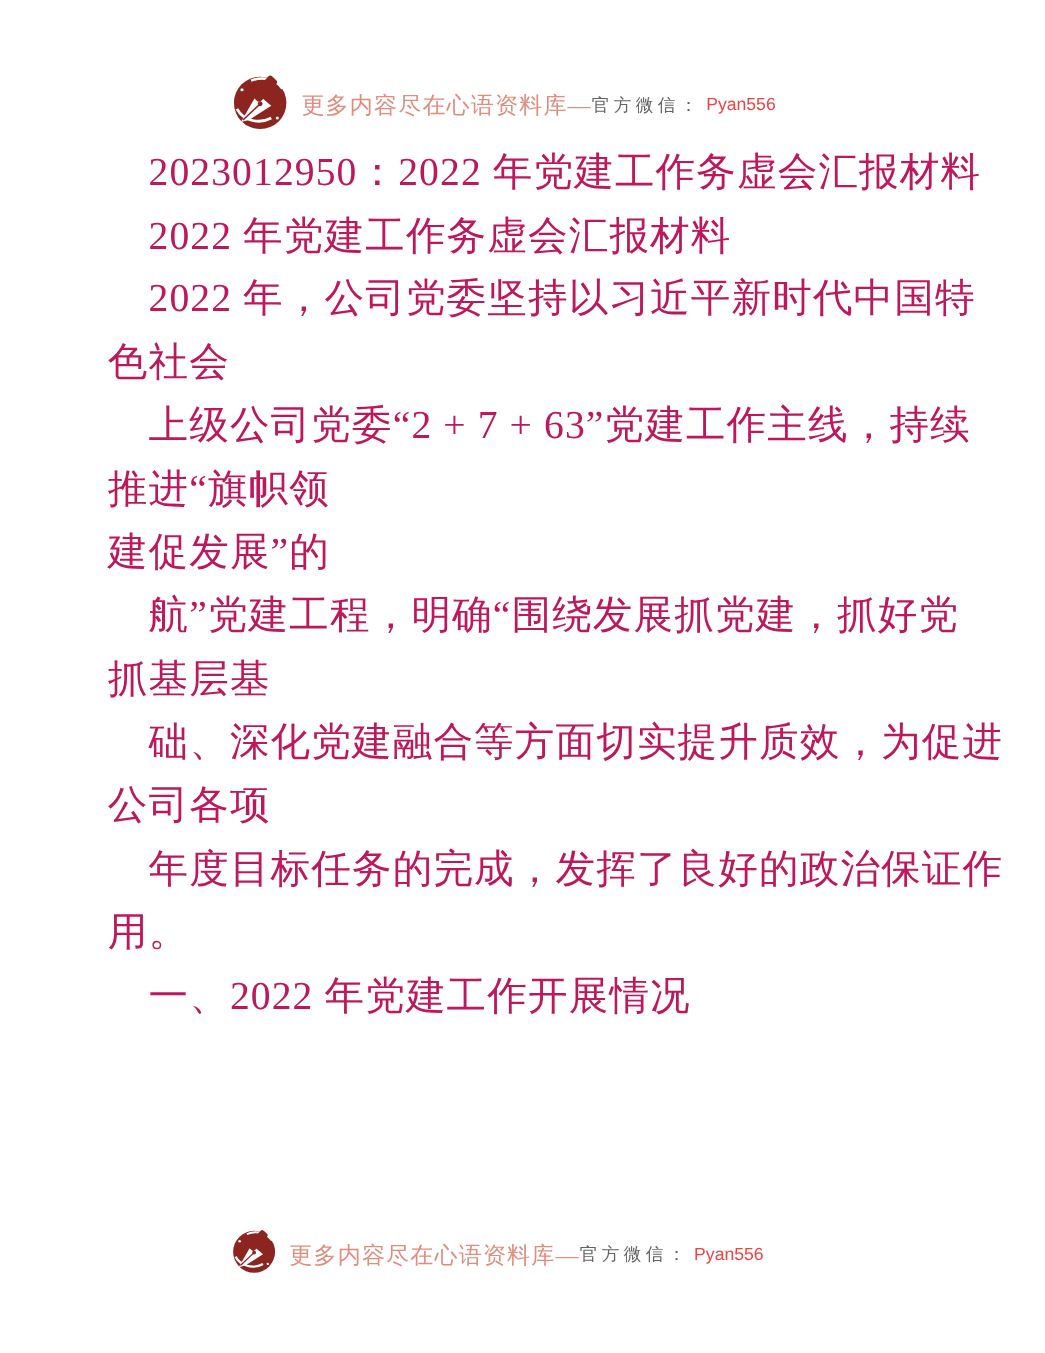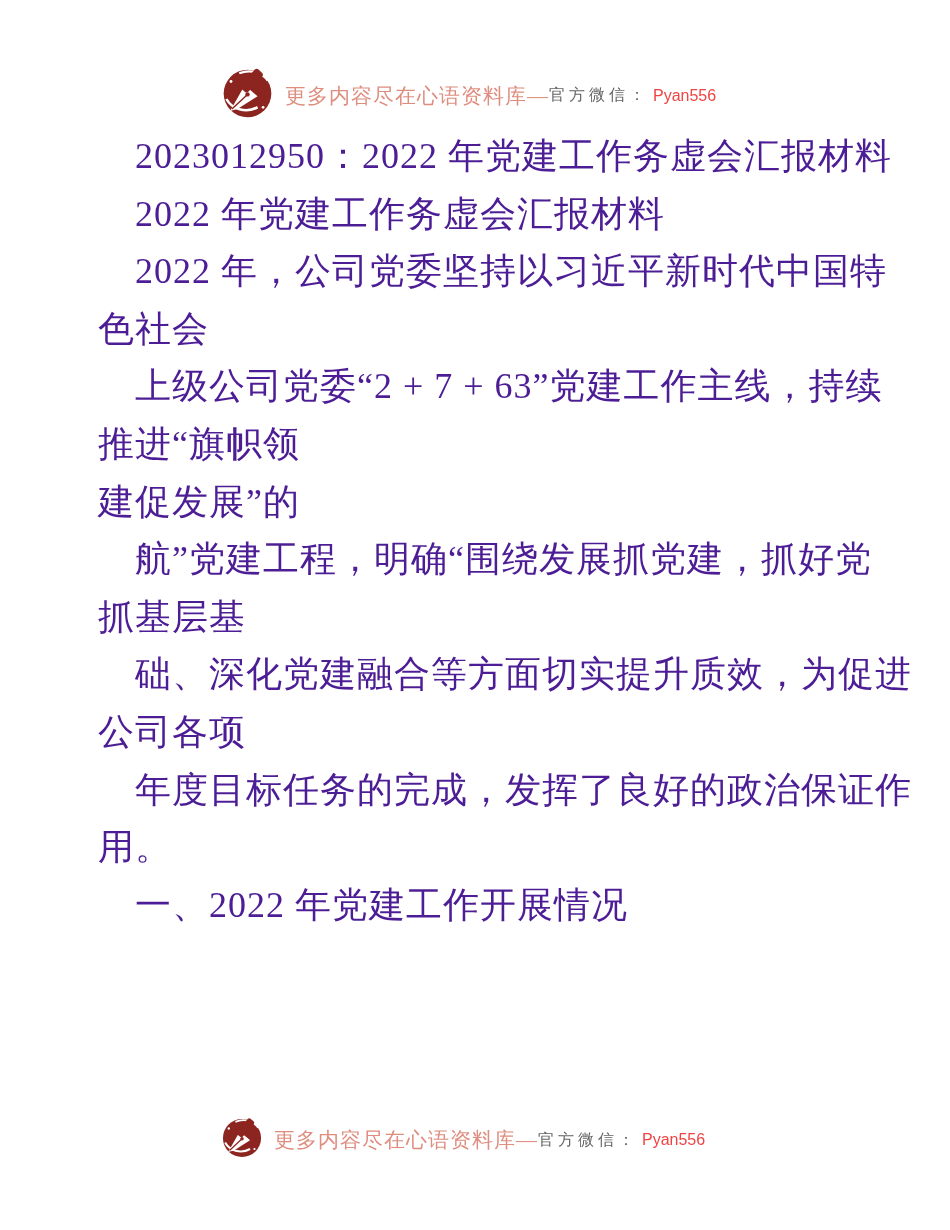--- a/index.html
+++ b/index.html
@@ -9,21 +9,21 @@
     width: 950px;
     height: 1230px;
     background: #ffffff;
     overflow: hidden;
     font-family: "Liberation Serif", "DejaVu Serif", serif;
   }
 
   
   .watermark {
     position: absolute;
-    left: 220px;
+    left: 209px;
     display: flex;
     align-items: center;
     white-space: nowrap;
   }
   .watermark.header { top: 66px; }
   .watermark.footer { top: 1116px; }
   .wm-logo { flex: 0 0 auto; margin-right: 10px; }
   .watermark.header .wm-logo svg { width: 55px; height: 55px; }
   .watermark.footer .wm-logo svg { width: 44px; height: 44px; }
   .wm-brand {
@@ -45,21 +45,21 @@
     margin-left: 4px;
     font-family: "Liberation Sans", "DejaVu Sans", sans-serif;
   }
 
   
   .doc-body {
     position: absolute;
     left: 98px;
     top: 128px;
     width: 790px;
-    color: #4c1d95;
+    color: #be185d;
   }
   .doc-line {
     font-size: 36px;
     line-height: 57.6px;
     letter-spacing: 1px;
     white-space: nowrap;
   }
   .doc-line.indent { padding-left: 37px; }
 </style>
 </head>

